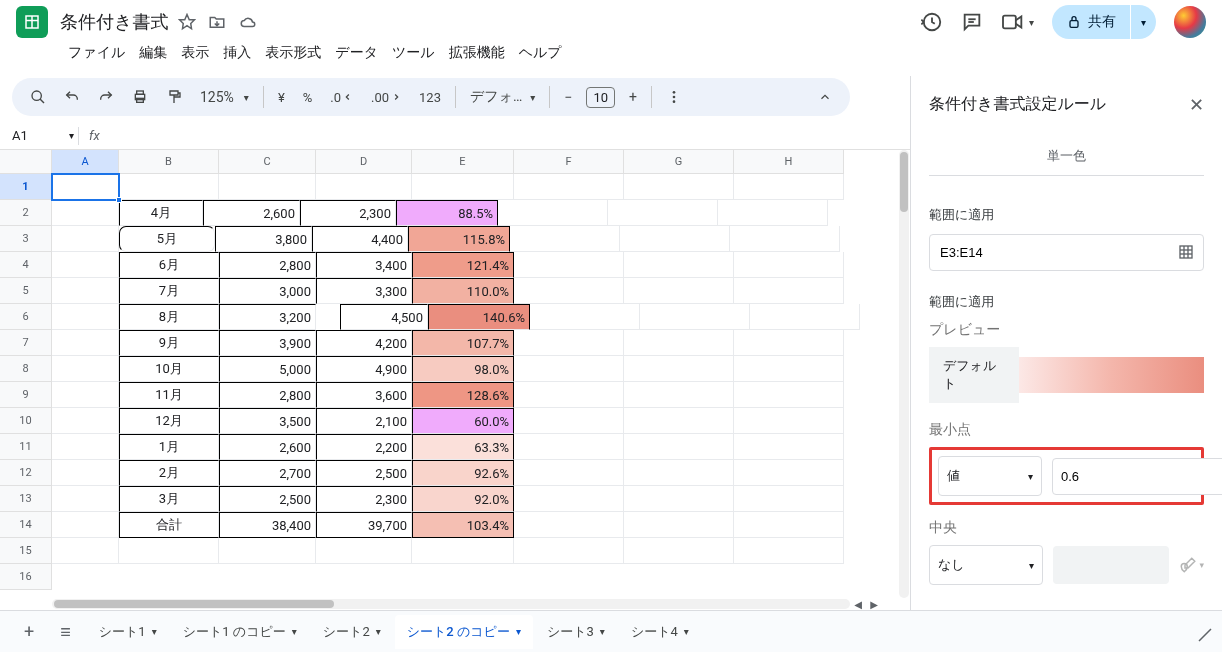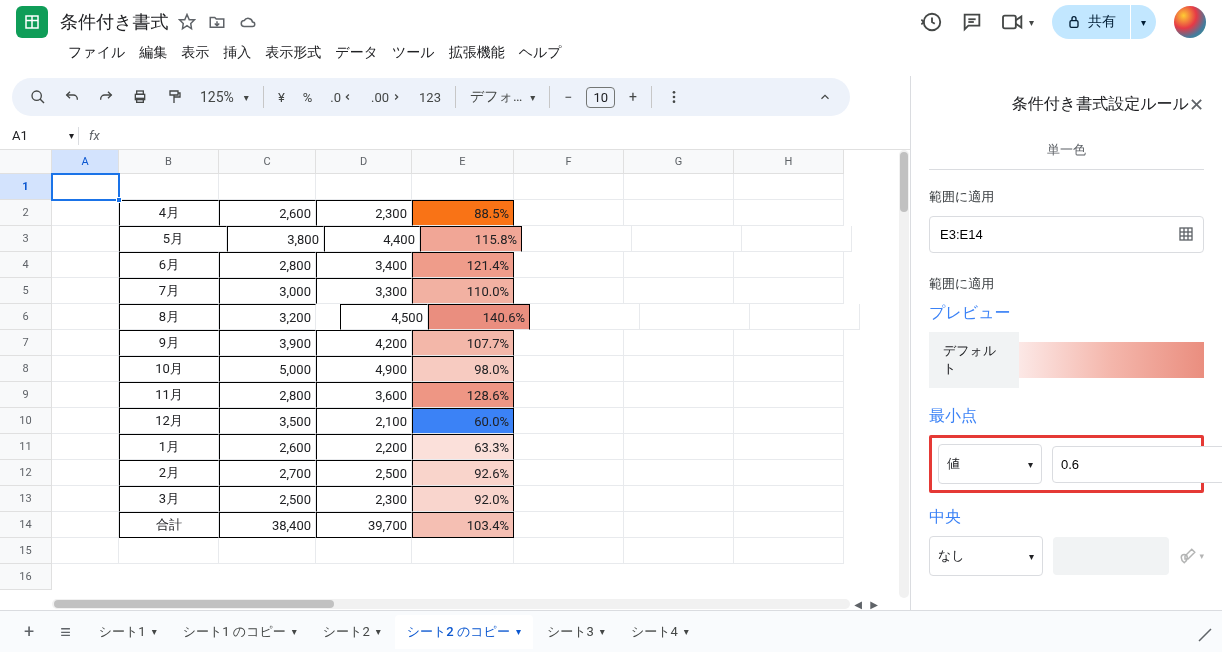--- a/index.html
+++ b/index.html
@@ -41,27 +41,27 @@
 .rownums .rh.sel { background: #d3e3fd; color: #0b57d0; font-weight: 700; }
 .cells { position: relative; }
 .row { display: flex; height: 26px; }
 .cell { border-right: 1px solid #e8eaed; border-bottom: 1px solid #e8eaed; padding: 0 4px; display: flex; align-items: center; font-size: 13px; overflow: hidden; }
 .cell.sel { outline: 2px solid #1a73e8; outline-offset: -1px; }
 .sel-handle { position: absolute; width: 6px; height: 6px; background: #1a73e8; border: 1px solid #fff; }
 .t-center { justify-content: center; }
 .t-right { justify-content: flex-end; }
 .hdr { background: #efefef; font-weight: 400; }
 .side-panel { position: absolute; right: 0; top: 76px; width: 312px; bottom: 0; background: #fff; border-left: 1px solid #dadce0; padding: 18px 18px; overflow: hidden; }
-.side-title { font-size: 16px; display: flex; align-items: center; justify-content: flex-end; margin-bottom: 18px; }
+.side-title { font-size: 16px; display: flex; align-items: center; justify-content: space-between; margin-bottom: 24px; }
 .side-close { cursor: pointer; color: #5f6368; font-size: 18px; }
-.tabs { display: flex; border-bottom: 1px solid #dadce0; margin-bottom: 18px; justify-content: flex-end; }
+.tabs { display: flex; border-bottom: 1px solid #dadce0; margin-bottom: 30px; justify-content: flex-end; }
 .tabs .tab { flex: 1; text-align: center; padding: 8px 0 10px; font-size: 13px; color: #5f6368; cursor: pointer; }
 .tabs .tab.active { color: #0f9d58; border-bottom: 3px solid #0f9d58; font-weight: 500; }
 .section-label { font-size: 13px; color: #3c4043; margin-bottom: 10px; }
-.sub-label { font-size: 16px; color: #3b82f6; margin-bottom: 8px; }
+.sub-label { font-size: 14px; color: #737373; margin-bottom: 8px; }
 .range-input { width: 100%; border: 1px solid #dadce0; border-radius: 4px; padding: 10px 36px 10px 10px; font-size: 13px; position: relative; }
 .range-wrap { position: relative; margin-bottom: 22px; }
 .range-icon { position: absolute; right: 10px; top: 10px; color: #5f6368; cursor: pointer; }
 .preview-row { display: flex; align-items: center; gap: 0; margin-bottom: 18px; }
 .preview-row .lbl { background: #f1f3f4; padding: 10px 14px; font-size: 13px; flex: 0 0 90px; }
 .preview-row .gradient { flex: 1; height: 36px; background: linear-gradient(90deg, #fce8e6 0%, #f4b6ab 50%, #ea8e7f 100%); }
 .point-row { display: flex; gap: 10px; align-items: center; }
 .point-select { border: 1px solid #dadce0; border-radius: 4px; padding: 10px 8px; font-size: 13px; background: #fff; display: flex; align-items: center; justify-content: space-between; cursor: pointer; }
 .point-value { border: 1px solid #dadce0; border-radius: 4px; padding: 10px 8px; font-size: 13px; flex: 1; }
 .color-btn { display: flex; align-items: center; gap: 2px; cursor: pointer; color: #444746; }
@@ -284,31 +284,31 @@
             <div class="cell" style="width: 100px;"></div>
             <div class="cell" style="width: 97px;"></div>
             <div class="cell" style="width: 96px;"></div>
             <div class="cell" style="width: 102px;"></div>
             <div class="cell" style="width: 110px;"></div>
             <div class="cell" style="width: 110px;"></div>
             <div class="cell" style="width: 110px;"></div>
           </div>
           <div class="row">
             <div class="cell" style="width: 67px;"></div>
-            <div class="cell t-center" style="width: 100px; border-left: 1px solid rgb(0, 0, 0); border-top: 1px solid rgb(0, 0, 0);">4月</div>
+            <div class="cell t-center" style="width: 84px; border-left: 1px solid rgb(0, 0, 0); border-top: 1px solid rgb(0, 0, 0);">4月</div>
             <div class="cell t-right" style="width: 97px; border-left: 1px solid rgb(0, 0, 0); border-top: 1px solid rgb(0, 0, 0);">2,600</div>
             <div class="cell t-right" style="width: 96px; border-left: 1px solid rgb(0, 0, 0); border-top: 1px solid rgb(0, 0, 0);">2,300</div>
-            <div class="cell t-right" style="width: 102px; background: #f97316; border-left: 1px solid rgb(0, 0, 0); border-right: 1px solid rgb(0, 0, 0); border-top: 1px solid rgb(0, 0, 0);">88.5%</div>
-            <div class="cell" style="width: 110px;"></div>
-            <div class="cell" style="width: 110px;"></div>
-            <div class="cell" style="width: 110px;"></div>
-          </div>
-          <div class="row">
-            <div class="cell" style="width: 67px;"></div>
-            <div class="cell t-center" style="width: 108px; border-left: 1px solid rgb(0, 0, 0); border-top: 1px solid rgb(0, 0, 0);">5月</div>
+            <div class="cell t-right" style="width: 102px; background: #f0abfc; border-left: 1px solid rgb(0, 0, 0); border-right: 1px solid rgb(0, 0, 0); border-top: 1px solid rgb(0, 0, 0);">88.5%</div>
+            <div class="cell" style="width: 110px;"></div>
+            <div class="cell" style="width: 110px;"></div>
+            <div class="cell" style="width: 110px;"></div>
+          </div>
+          <div class="row">
+            <div class="cell" style="width: 67px;"></div>
+            <div class="cell t-center" style="width: 96px; border-left: 1px solid rgb(0, 0, 0); border-top: 1px solid rgb(0, 0, 0); border-radius: 7px;">5月</div>
             <div class="cell t-right" style="width: 97px; border-left: 1px solid rgb(0, 0, 0); border-top: 1px solid rgb(0, 0, 0);">3,800</div>
             <div class="cell t-right" style="width: 96px; border-left: 1px solid rgb(0, 0, 0); border-top: 1px solid rgb(0, 0, 0);">4,400</div>
             <div class="cell t-right" style="width: 102px; background: rgb(241, 166, 150); border-left: 1px solid rgb(0, 0, 0); border-right: 1px solid rgb(0, 0, 0); border-top: 1px solid rgb(0, 0, 0);">115.8%</div>
             <div class="cell" style="width: 110px;"></div>
             <div class="cell" style="width: 110px;"></div>
             <div class="cell" style="width: 110px;"></div>
           </div>
           <div class="row">
             <div class="cell" style="width: 67px;"></div>
             <div class="cell t-center" style="width: 100px; border-left: 1px solid rgb(0, 0, 0); border-top: 1px solid rgb(0, 0, 0);">6月</div>
@@ -367,21 +367,21 @@
             <div class="cell t-right" style="width: 102px; background: rgb(238, 150, 132); border-left: 1px solid rgb(0, 0, 0); border-right: 1px solid rgb(0, 0, 0); border-top: 1px solid rgb(0, 0, 0);">128.6%</div>
             <div class="cell" style="width: 110px;"></div>
             <div class="cell" style="width: 110px;"></div>
             <div class="cell" style="width: 110px;"></div>
           </div>
           <div class="row">
             <div class="cell" style="width: 67px;"></div>
             <div class="cell t-center" style="width: 100px; border-left: 1px solid rgb(0, 0, 0); border-top: 1px solid rgb(0, 0, 0);">12月</div>
             <div class="cell t-right" style="width: 97px; border-left: 1px solid rgb(0, 0, 0); border-top: 1px solid rgb(0, 0, 0);">3,500</div>
             <div class="cell t-right" style="width: 96px; border-left: 1px solid rgb(0, 0, 0); border-top: 1px solid rgb(0, 0, 0);">2,100</div>
-            <div class="cell t-right" style="width: 102px; background: #3b82f6; border-left: 1px solid rgb(0, 0, 0); border-right: 1px solid rgb(0, 0, 0); border-top: 1px solid rgb(0, 0, 0);">60.0%</div>
+            <div class="cell t-right" style="width: 102px; background: #f0abfc; border-left: 1px solid rgb(0, 0, 0); border-right: 1px solid rgb(0, 0, 0); border-top: 1px solid rgb(0, 0, 0);">60.0%</div>
             <div class="cell" style="width: 110px;"></div>
             <div class="cell" style="width: 110px;"></div>
             <div class="cell" style="width: 110px;"></div>
           </div>
           <div class="row">
             <div class="cell" style="width: 67px;"></div>
             <div class="cell t-center" style="width: 100px; border-left: 1px solid rgb(0, 0, 0); border-top: 1px solid rgb(0, 0, 0);">1月</div>
             <div class="cell t-right" style="width: 97px; border-left: 1px solid rgb(0, 0, 0); border-top: 1px solid rgb(0, 0, 0);">2,600</div>
             <div class="cell t-right" style="width: 96px; border-left: 1px solid rgb(0, 0, 0); border-top: 1px solid rgb(0, 0, 0);">2,200</div>
             <div class="cell t-right" style="width: 102px; background: rgb(251, 224, 218); border-left: 1px solid rgb(0, 0, 0); border-right: 1px solid rgb(0, 0, 0); border-top: 1px solid rgb(0, 0, 0);">63.3%</div>

